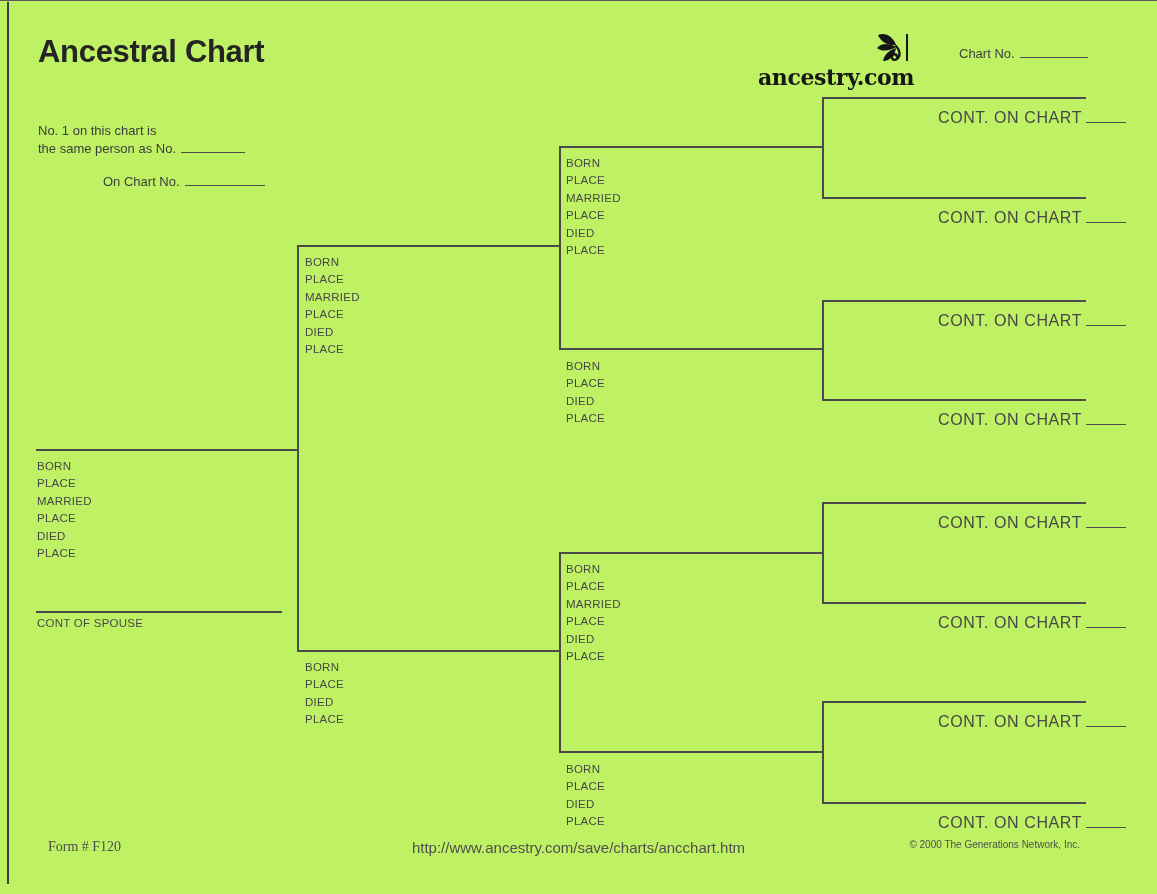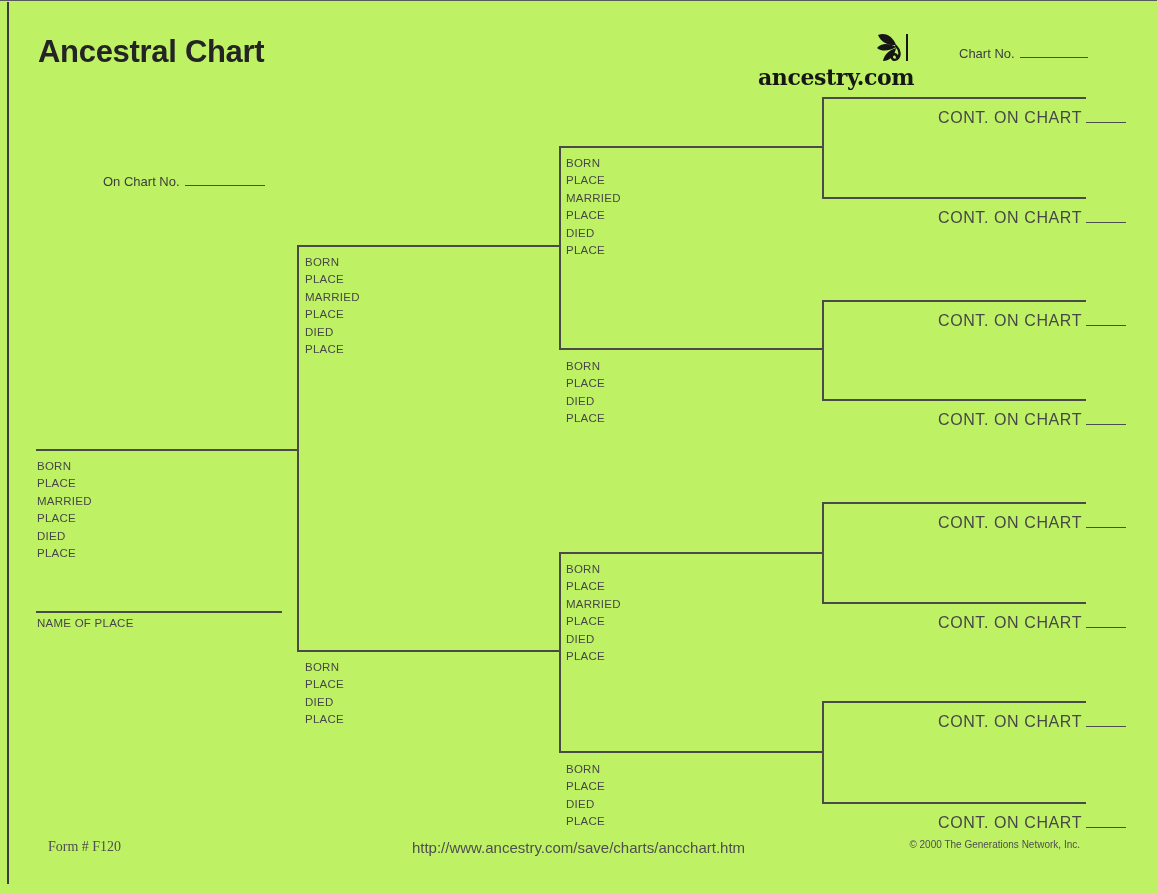--- a/index.html
+++ b/index.html
@@ -66,35 +66,41 @@
       <path d="M20 16 C24 20 25 26 21 29 C18 31 15 29 16 26 C17 23 21 24 21 27" fill="none" stroke="#161616" stroke-width="2.4" stroke-linecap="round"></path>
       <rect x="30" y="4" width="2" height="27" fill="#161616"></rect>
     </svg>
     <span class="logo-text">ancestry.com</span>
   </div>
 
   <div class="chart-no">
     <span>Chart No.</span><span class="blank w68"></span>
   </div>
 
+  <div class="intro">
+    <div>No. 1 on this chart is</div>
+    <div>
+      <span>the same person as No.</span><span class="blank w64"></span>
+    </div>
+  </div>
   <div class="intro3">
     <span>On Chart No.</span><span class="blank w80"></span>
   </div>
 
   <div class="hline" style="left:36px;top:449px;width:262px;"></div>
   <div class="fields" style="left:37px;top:458px;">
       <span>BORN</span>
       <span>PLACE</span>
       <span>MARRIED</span>
       <span>PLACE</span>
       <span>DIED</span>
       <span>PLACE</span>
     </div>
   <div class="hline" style="left:36px;top:611px;width:246px;"></div>
-  <div class="spouse">NAME OF PLACE</div>
+  <div class="spouse">CONT OF SPOUSE</div>
 
   <div class="vline" style="left:297px;top:245px;height:407px;"></div>
   <div class="hline" style="left:297px;top:245px;width:263px;"></div>
   <div class="fields" style="left:305px;top:254px;">
       <span>BORN</span>
       <span>PLACE</span>
       <span>MARRIED</span>
       <span>PLACE</span>
       <span>DIED</span>
       <span>PLACE</span>

